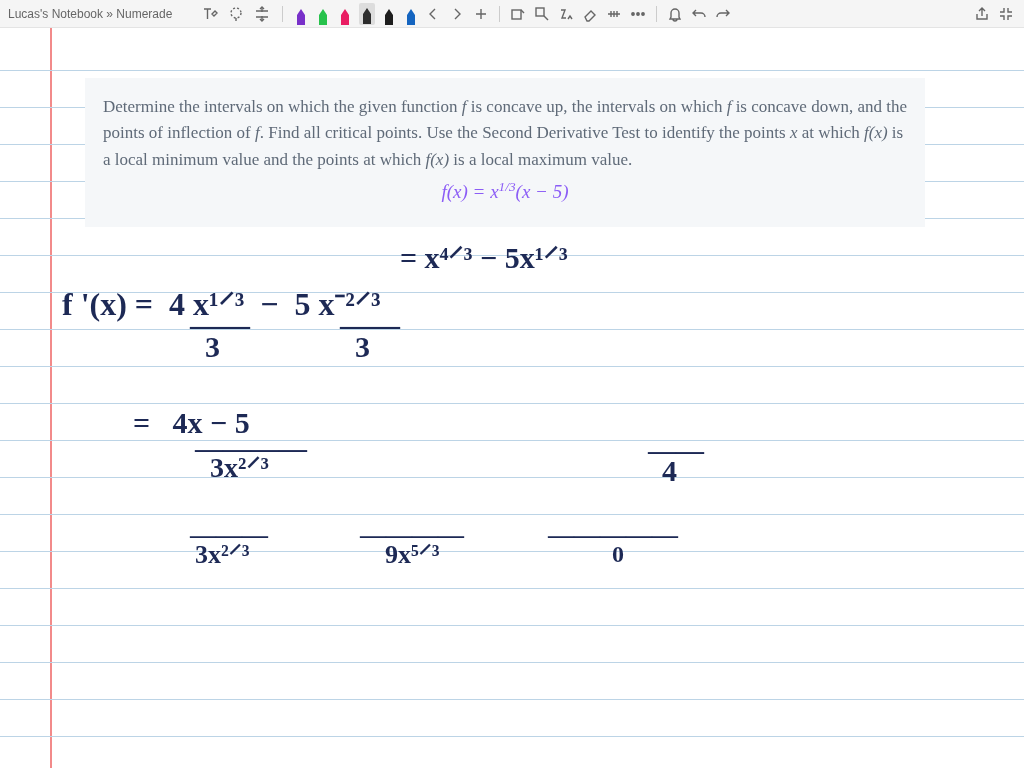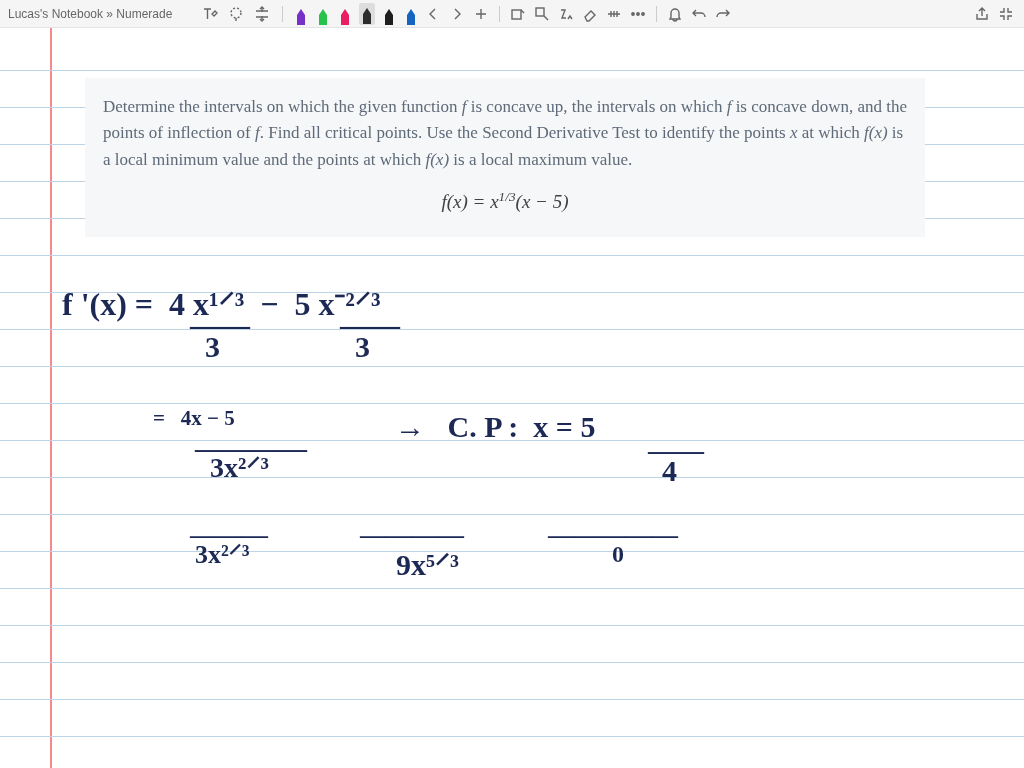--- a/index.html
+++ b/index.html
@@ -75,22 +75,22 @@
     font-size:17px;
     line-height:1.55;
     font-family: Georgia, "Times New Roman", serif;
   }
   .problem .math { font-style: italic; font-family: "Times New Roman", Georgia, serif; }
   .eqline {
     text-align:center;
     font-family:"Times New Roman", Georgia, serif;
     font-style: italic;
     font-size:19px;
-    color:#404040;
-    margin-top:14px;
+    color:#8b5cf6;
+    margin-top:4px;
   }
   sup { font-size:0.7em; }
 
   
   .hand {
     position:absolute;
     font-family: "Comic Sans MS", "Segoe Script", cursive;
     color:#1d2955;
     font-weight:600;
     white-space:pre;
@@ -264,34 +264,34 @@
 
   <div class="problem">
     <span>
       <span>Determine the intervals on which the given function </span><span class="math">f</span><span> is concave up, the intervals on which </span><span class="math">f</span><span> is concave down, and the points of inflection of </span><span class="math">f</span><span>. Find all critical points. Use the Second Derivative Test to identify the points </span><span class="math">x</span><span> at which </span><span class="math">f(x)</span><span> is a local minimum value and the points at which </span><span class="math">f(x)</span><span> is a local maximum value.</span>
     </span>
     <div class="eqline">
       f(x) = x<sup>1/3</sup>(x − 5)
     </div>
   </div>
 
+  <div class="hand" style="left:400px; top:215px; font-size:30px;">= x⁴⸍³ − 5x¹⸍³</div>
 
   <div class="hand" style="left:62px; top:260px; font-size:32px;">f '(x) =  4 x¹⸍³  −  5 x⁻²⸍³</div>
   <div class="hand" style="left:190px; top:282px; font-size:30px;">——</div>
   <div class="hand" style="left:205px; top:304px; font-size:30px;">3</div>
   <div class="hand" style="left:340px; top:282px; font-size:30px;">——</div>
   <div class="hand" style="left:355px; top:304px; font-size:30px;">3</div>
 
-  <div class="hand" style="left:153px; top:380px; font-size:21px;">=   4x − 5</div>
+  <div class="hand" style="left:133px; top:380px; font-size:30px;">=   4x − 5</div>
   <div class="hand" style="left:195px; top:406px; font-size:28px;">————</div>
   <div class="hand" style="left:210px; top:426px; font-size:28px;">3x²⸍³</div>
 
-  <div class="hand" style="left:395px; top:384px; font-size:30px;">→   C. P :  x = 5</div>
   <div class="hand" style="left:648px; top:408px; font-size:28px;">——</div>
   <div class="hand" style="left:662px; top:428px; font-size:30px;">4</div>
 
   <div class="hand" style="left:190px; top:494px; font-size:26px;">———</div>
   <div class="hand" style="left:195px; top:514px; font-size:26px;">3x²⸍³</div>
   <div class="hand" style="left:360px; top:494px; font-size:26px;">————</div>
-  <div class="hand" style="left:396px; top:514px; font-size:30px;margin-top:8px;">9x⁵⸍³</div>
+  <div class="hand" style="left:385px; top:514px; font-size:26px;">9x⁵⸍³</div>
   <div class="hand" style="left:548px; top:494px; font-size:26px;">—————</div>
   <div class="hand" style="left:612px; top:514px; font-size:24px;">0</div>
 </div>
 
 </body></html>

